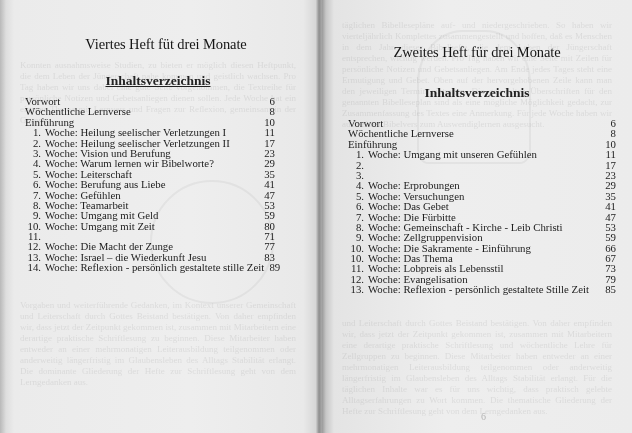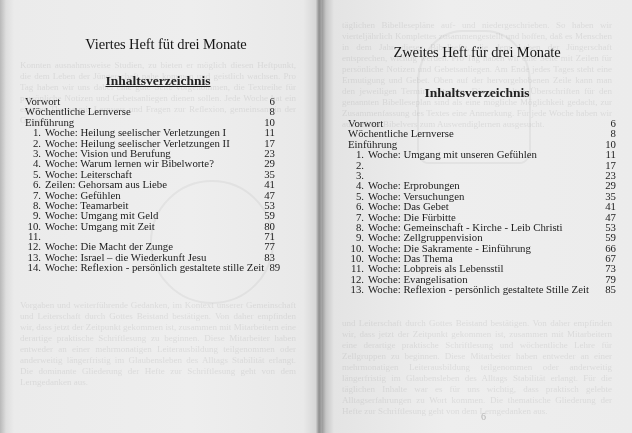--- a/index.html
+++ b/index.html
@@ -124,21 +124,21 @@
     <div class="toc-row">
         <span class="label">
           <span class="num">5.</span>
           <span>Woche: Leiterschaft</span>
         </span>
         <span class="page-no">35</span>
       </div>
     <div class="toc-row">
         <span class="label">
           <span class="num">6.</span>
-          <span>Zeilen: Gehorsam aus Liebe</span>
+          <span>Woche: Berufung aus Liebe</span>
         </span>
         <span class="page-no">41</span>
       </div>
     <div class="toc-row">
         <span class="label">
           <span class="num">7.</span>
           <span>Woche: Gefühlen</span>
         </span>
         <span class="page-no">47</span>
       </div>

